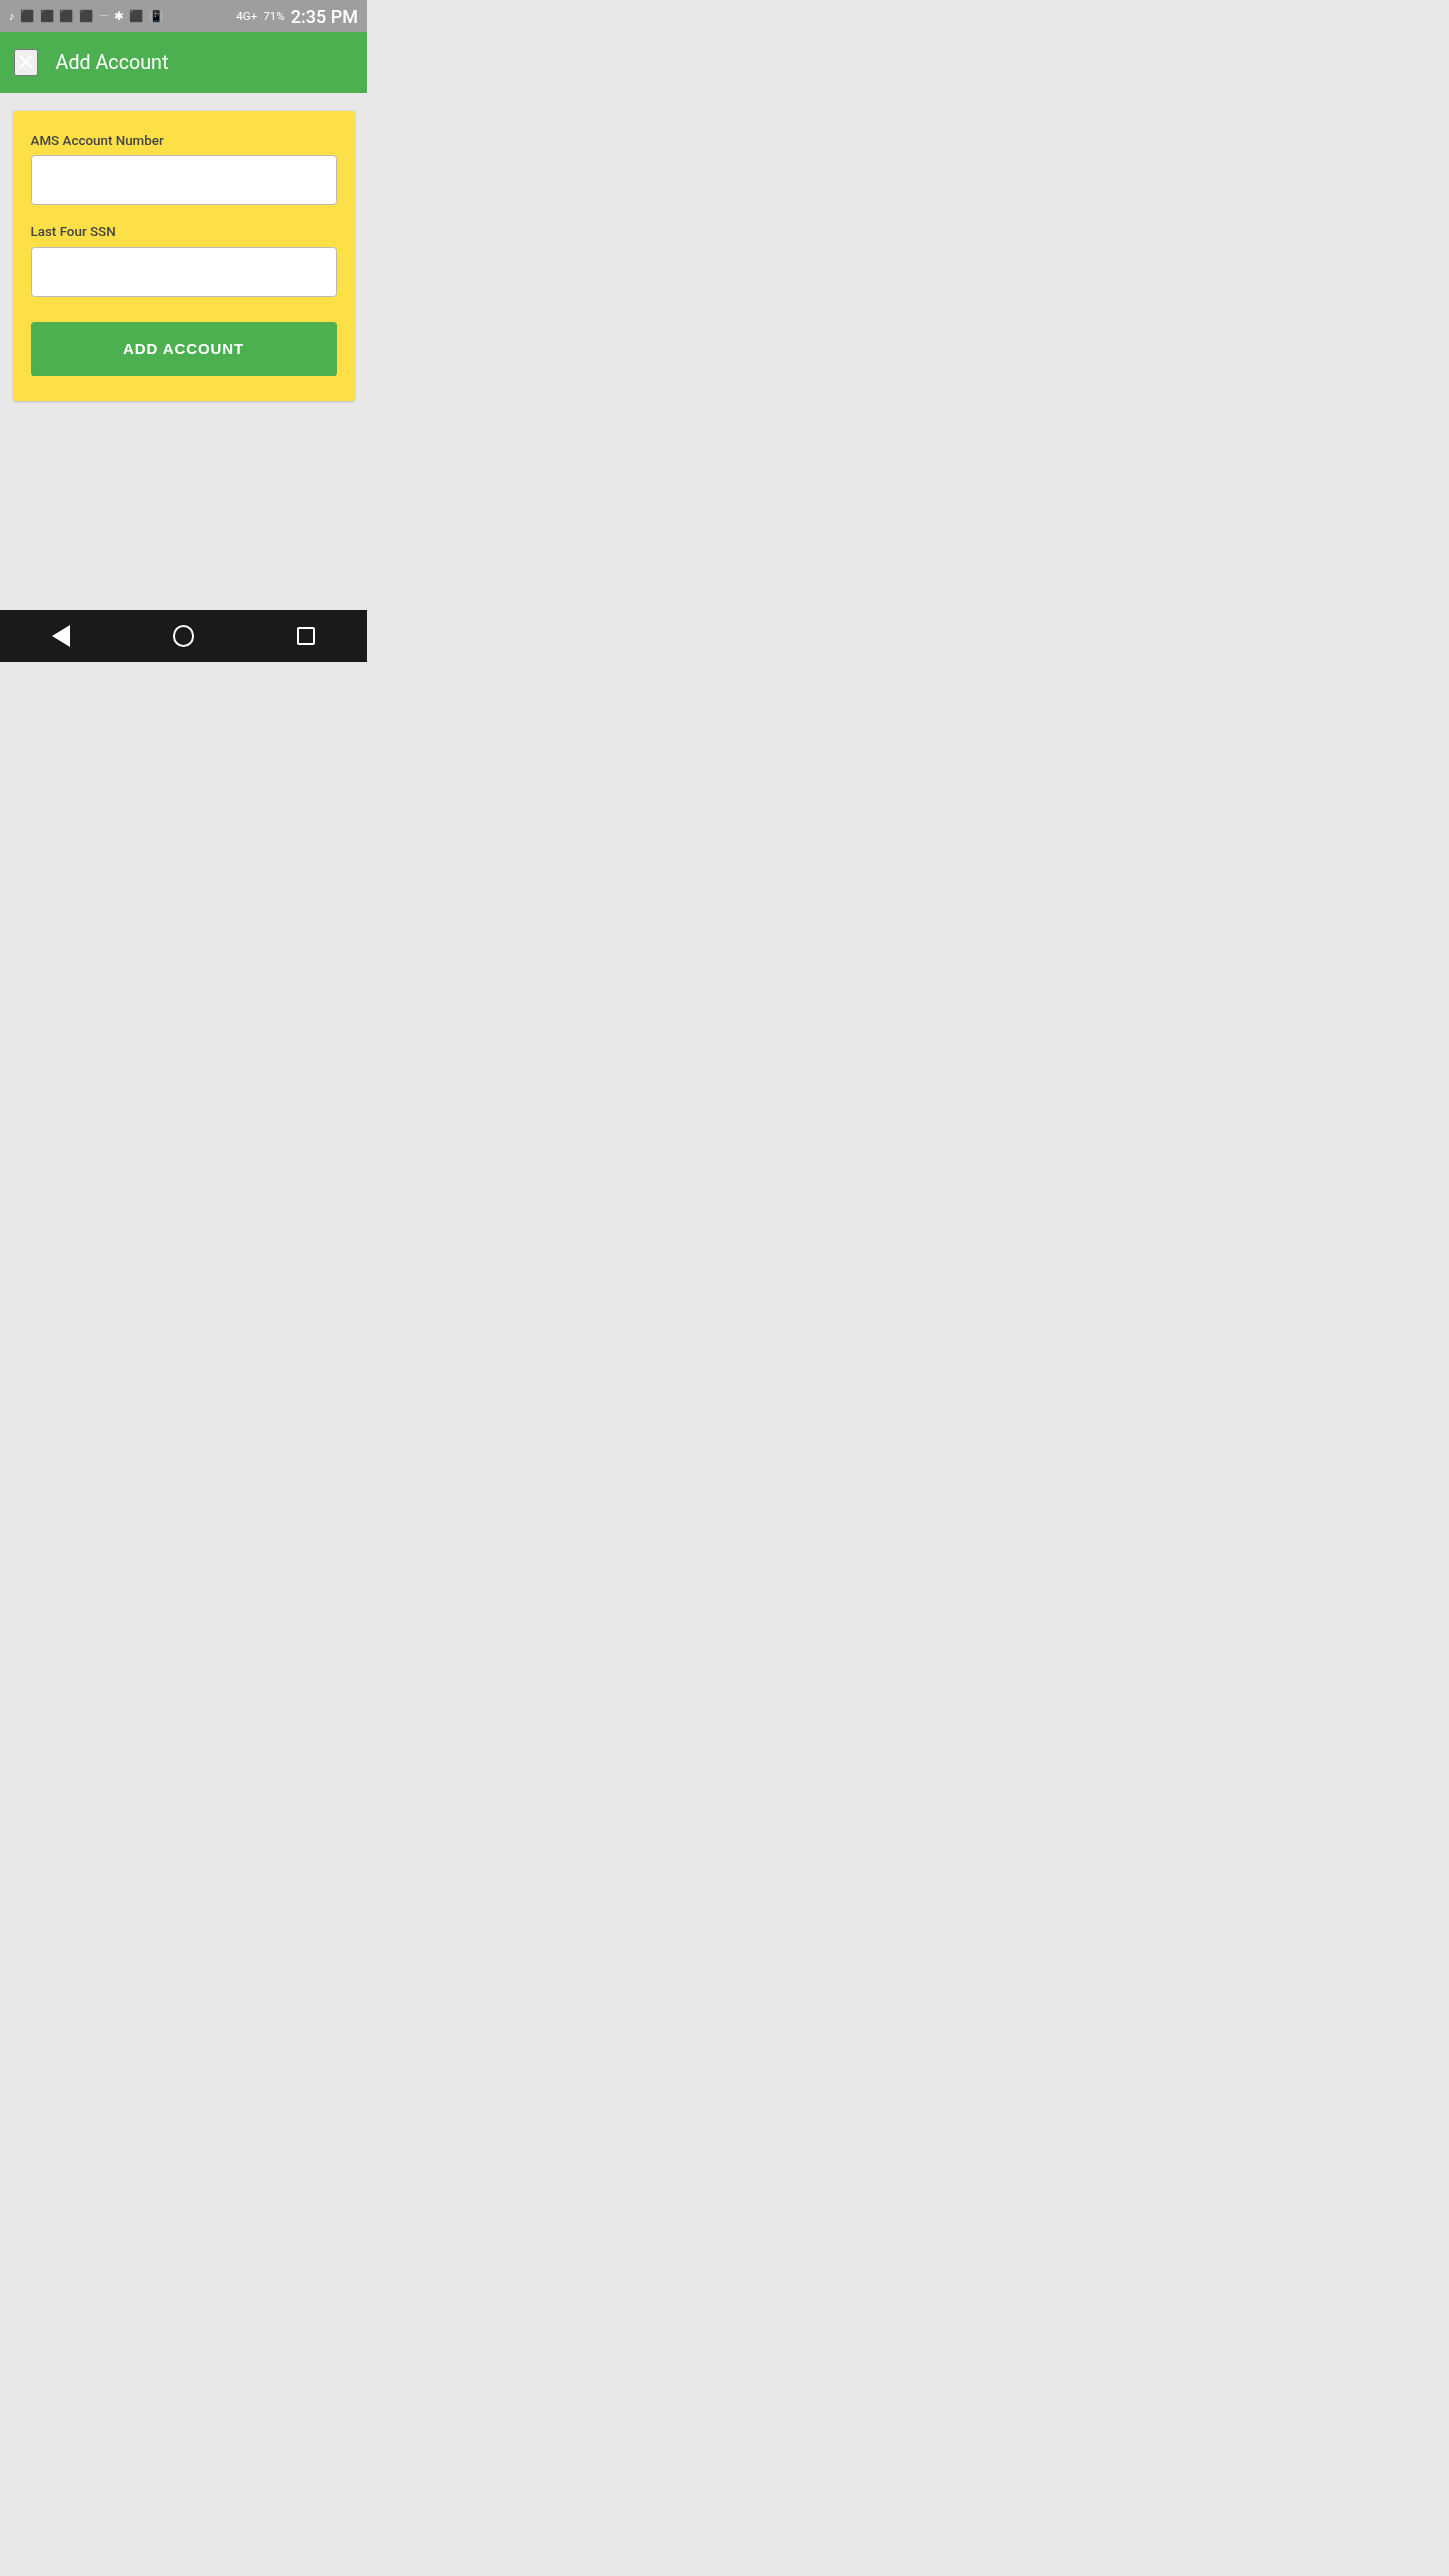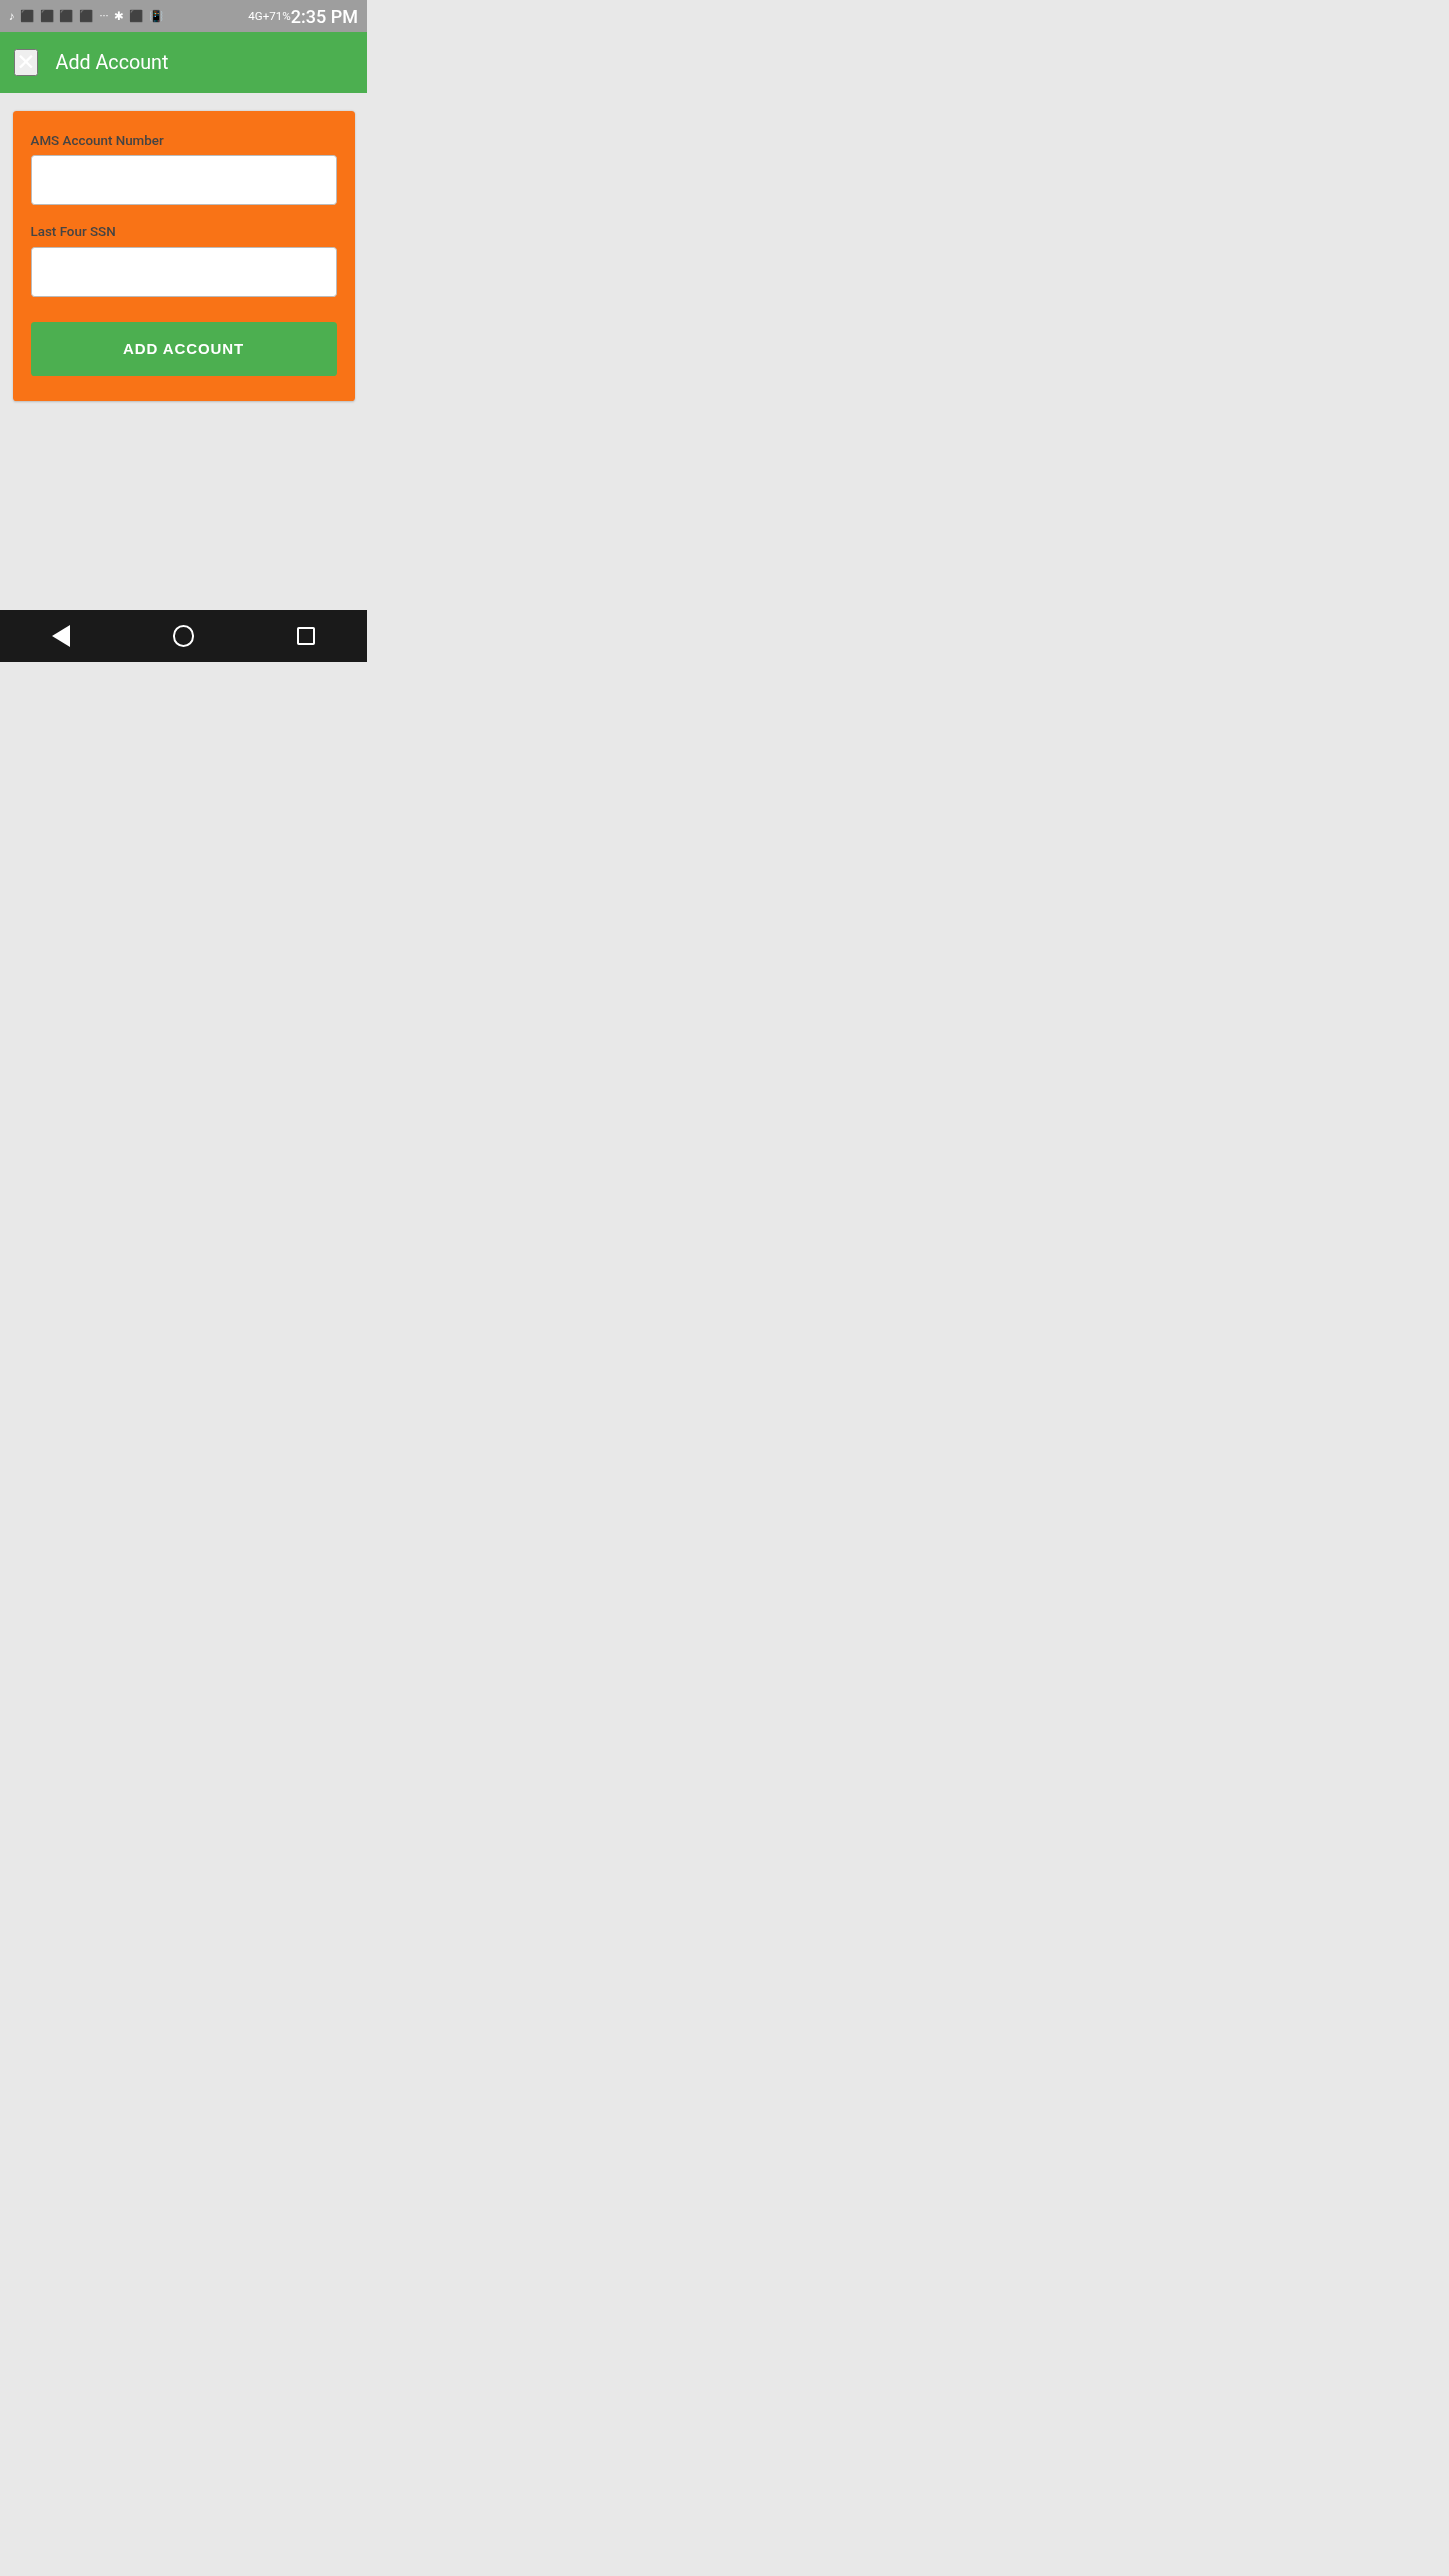--- a/index.html
+++ b/index.html
@@ -32,21 +32,21 @@
 
     .status-bar-left {
       display: flex;
       align-items: center;
       gap: 5.4px;
     }
 
     .status-bar-right {
       display: flex;
       align-items: center;
-      gap: 0;
+      gap: 6px;
     }
 
     .status-icon {
       color: white;
       font-size: 11.6px;
     }
 
     .status-time {
       color: white;
       font-size: 18px;
@@ -79,21 +79,21 @@
 
     
     .main-content {
       flex: 1;
       padding: 18px 12.5px;
       background: #e8e8e8;
     }
 
     
     .card {
-      background: #f97316;
+      background: #fde047;
       border-radius: 3.6px;
       padding: 21.5px 18px 25px 18px;
       box-shadow: 0 0.9px 2.7px rgba(0,0,0,0.12), 0 0.9px 1.8px rgba(0,0,0,0.08);
     }
 
     .field-group {
       margin-bottom: 19.7px;
     }
 
     .field-label {

